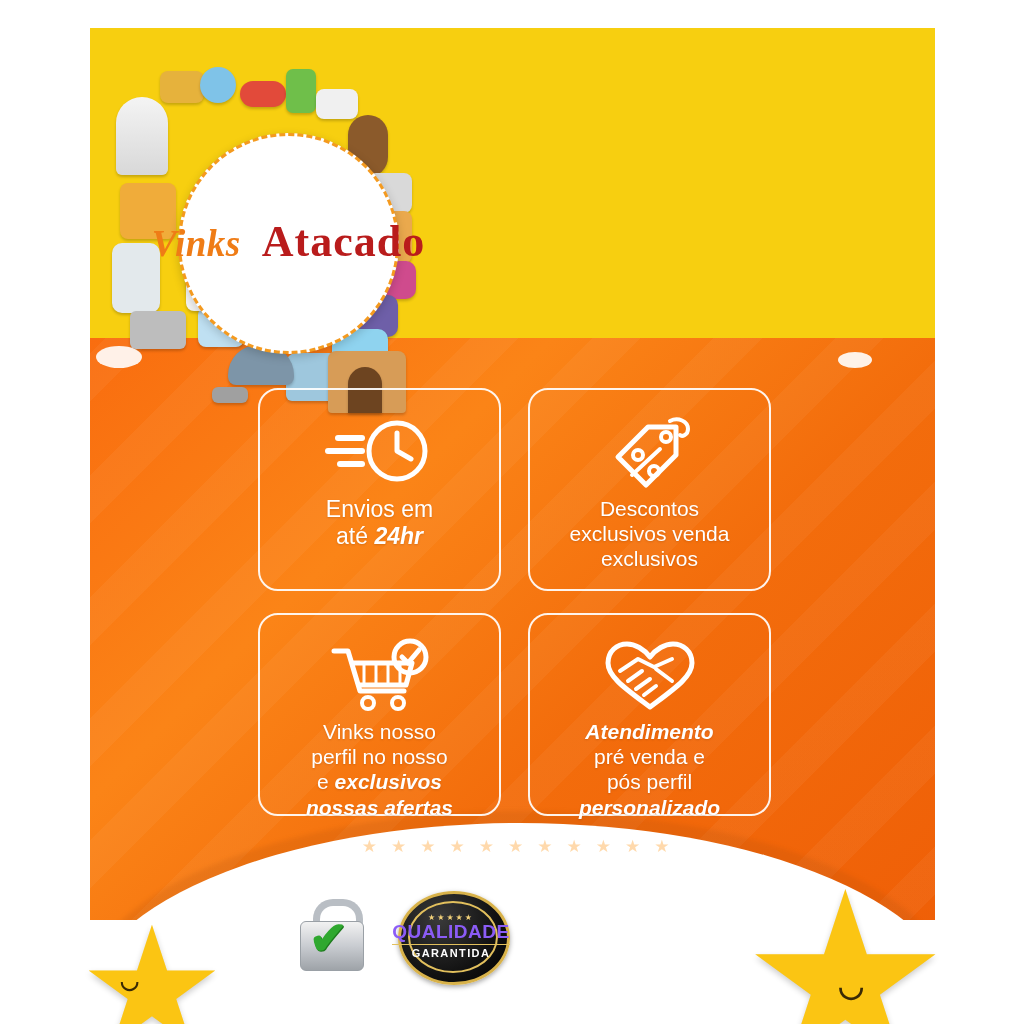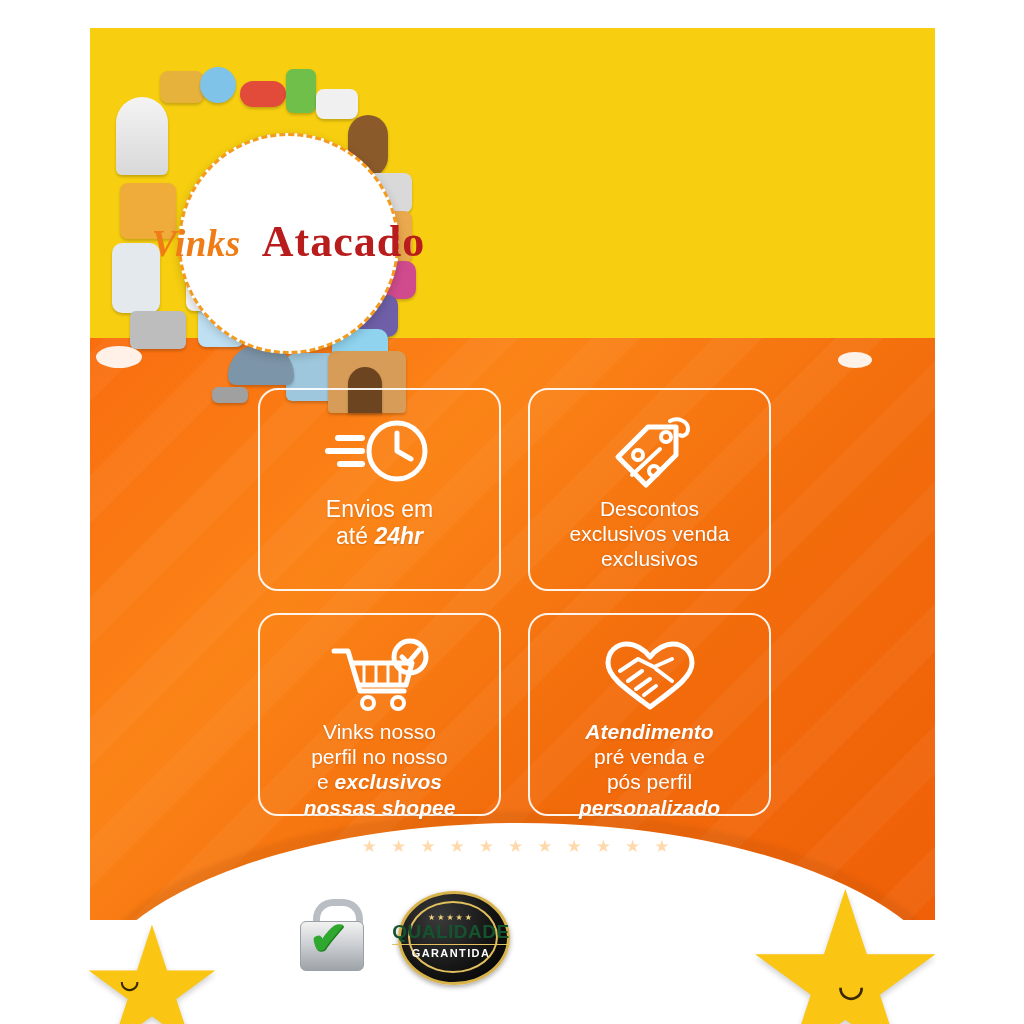--- a/index.html
+++ b/index.html
@@ -270,21 +270,21 @@
     box-shadow: 0 2px 5px rgba(0,0,0,.35);
   }
   .seal-inner {
     position: absolute;
     left: 16px; top: 14px;
     width: 86px; height: 68px;
     border-radius: 50%;
     border: 2px solid #e2c05d;
   }
   .seal-t1 {
-    color: #14532d;
+    color: #8b5cf6;
     font-weight: bold;
     font-size: 19px;
     letter-spacing: .5px;
     line-height: 1;
   }
   .seal-t2 {
     color: #ffffff;
     font-weight: bold;
     font-size: 11px;
     letter-spacing: 1.4px;
@@ -392,21 +392,21 @@
             <circle cx="82" cy="20" r="16" stroke="#ffffff" stroke-width="5" fill="none"></circle>
             <path d="M74 20 L80 26 L91 13" stroke="#ffffff" stroke-width="5" stroke-linecap="round" stroke-linejoin="round"></path>
           </svg>
         </div>
         <div class="caption small">
           <div>Vinks nosso</div>
           <div>perfil no nosso</div>
           <div>
             <span>e </span><i>exclusivos</i>
           </div>
-          <div><i>nossas shopee</i></div>
+          <div><i>nossas afertas</i></div>
         </div>
       </div>
 
       <div class="card">
         <div class="icon">
           <svg width="104" height="76" viewBox="0 0 104 76" fill="none">
             <path d="M52 70 C28 52 10 40 10 26 C10 14 19 7 29 7 C37 7 46 12 52 20 C58 12 67 7 75 7 C85 7 94 14 94 26 C94 40 76 52 52 70 Z" stroke="#ffffff" stroke-width="5" stroke-linejoin="round"></path>
             <path d="M22 34 L40 22 L56 30 L74 22" stroke="#ffffff" stroke-width="4" stroke-linecap="round" stroke-linejoin="round"></path>
             <path d="M30 44 L44 34 M38 52 L52 42 M46 58 L58 49" stroke="#ffffff" stroke-width="4" stroke-linecap="round"></path>
             <path d="M58 32 L74 44" stroke="#ffffff" stroke-width="4" stroke-linecap="round"></path>

